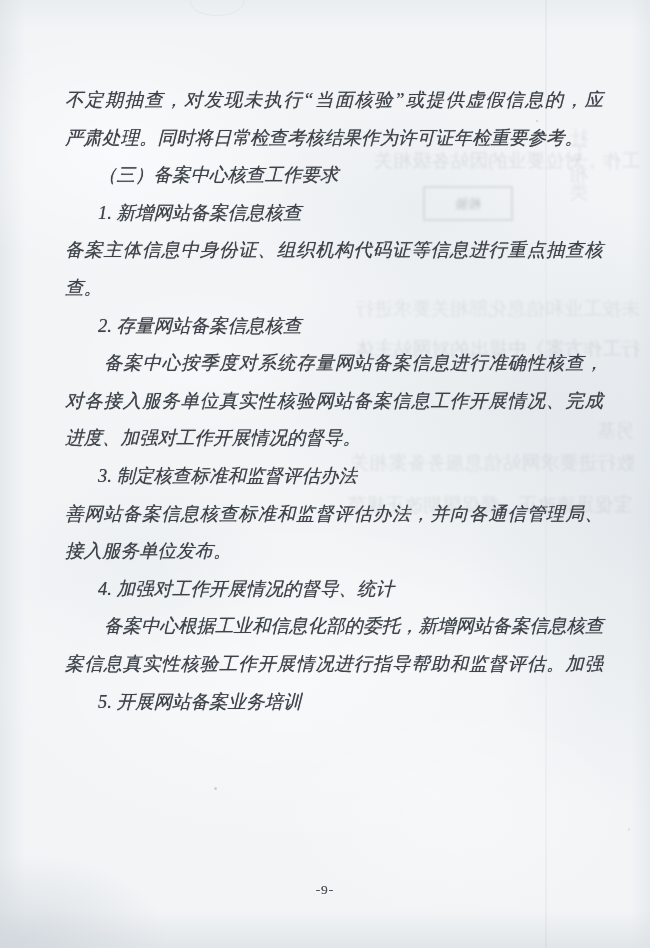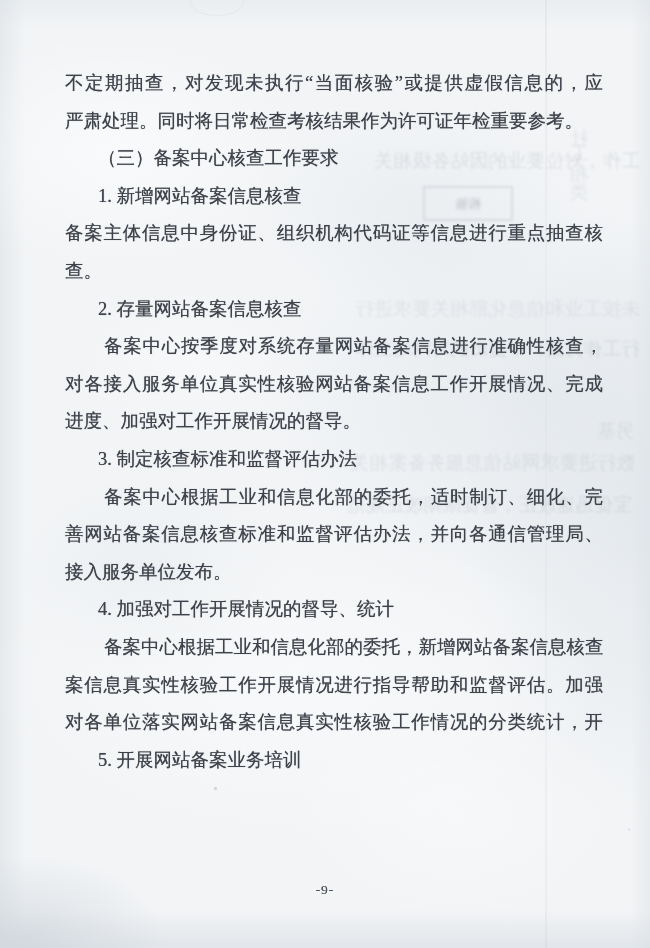--- a/index.html
+++ b/index.html
@@ -62,22 +62,23 @@
     position:absolute;left:423px;top:186px;width:86px;height:31px;
     border:2px solid rgba(90,100,112,.14);filter:blur(.8px);
     display:flex;align-items:center;justify-content:center;
   }
   .ghost-box-txt{
     color:#5a6470;opacity:.35;font-size:13px;transform:scaleX(-1);filter:blur(.8px);
   }
 
   
   .content{
-    position:absolute;left:65px;top:65px;width:538px;
+    position:absolute;left:65px;top:82px;width:538px;
     color:#3e434b;
+    font-style:italic;
   }
   .line{
     height:37.6px;line-height:37.6px;font-size:18.5px;
     box-sizing:border-box;width:100%;
     white-space:nowrap;
     text-shadow:0 0 .7px rgba(62,67,75,.75);
   }
   .line.fill{text-align:justify;text-align-last:justify;}
   .line.ind-item{padding-left:33px;}
   .line.ind-para{padding-left:39px;}
@@ -117,25 +118,23 @@
       <div class="line">严肃处理。同时将日常检查考核结果作为许可证年检重要参考。</div>
       <div class="line ind-item">（三）备案中心核查工作要求</div>
       <div class="line ind-item">1. 新增网站备案信息核查</div>
       <div class="line fill">备案主体信息中身份证、组织机构代码证等信息进行重点抽查核</div>
       <div class="line">查。</div>
       <div class="line ind-item">2. 存量网站备案信息核查</div>
       <div class="line ind-para fill">备案中心按季度对系统存量网站备案信息进行准确性核查，</div>
       <div class="line fill">对各接入服务单位真实性核验网站备案信息工作开展情况、完成</div>
       <div class="line">进度、加强对工作开展情况的督导。</div>
       <div class="line ind-item">3. 制定核查标准和监督评估办法</div>
-      <div class="line ind-para fill">备案中心根据工业和信息化部的委托，适时制订、细化、完</div>
       <div class="line fill">善网站备案信息核查标准和监督评估办法，并向各通信管理局、</div>
       <div class="line">接入服务单位发布。</div>
       <div class="line ind-item">4. 加强对工作开展情况的督导、统计</div>
       <div class="line ind-para fill">备案中心根据工业和信息化部的委托，新增网站备案信息核查</div>
       <div class="line fill">案信息真实性核验工作开展情况进行指导帮助和监督评估。加强</div>
-      <div class="line fill">对各单位落实网站备案信息真实性核验工作情况的分类统计，开</div>
       <div class="line ind-item">5. 开展网站备案业务培训</div>
     </main>
 
   <div class="page-num">-9-</div>
 
 </div>
 
 </body></html>

